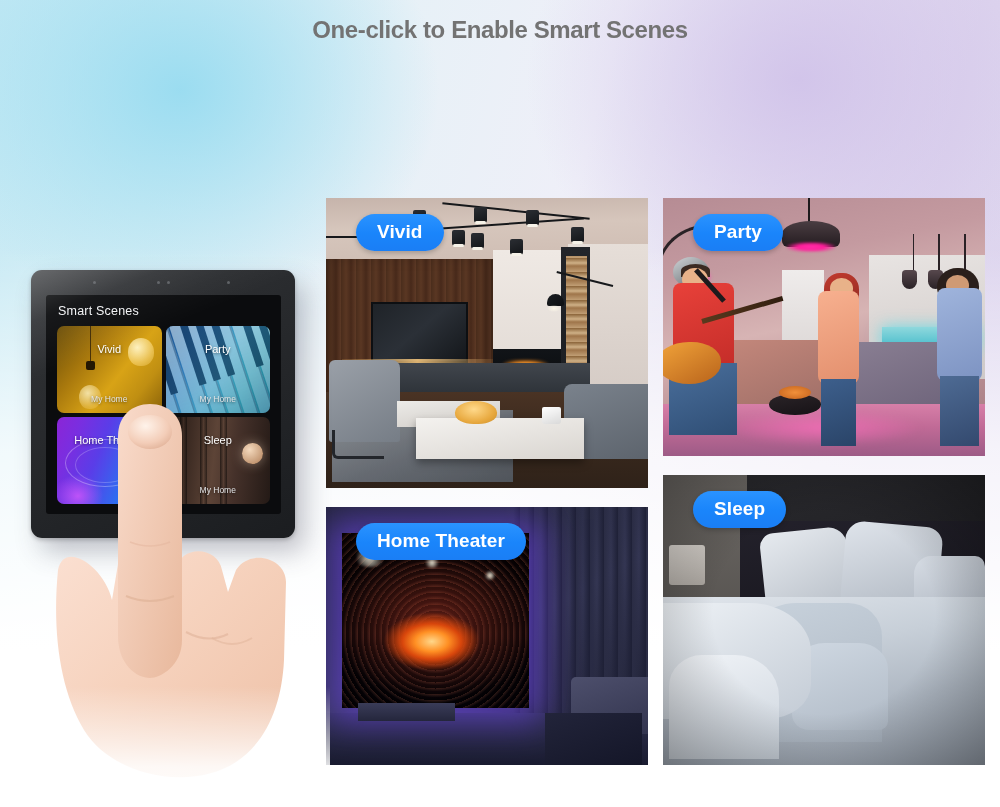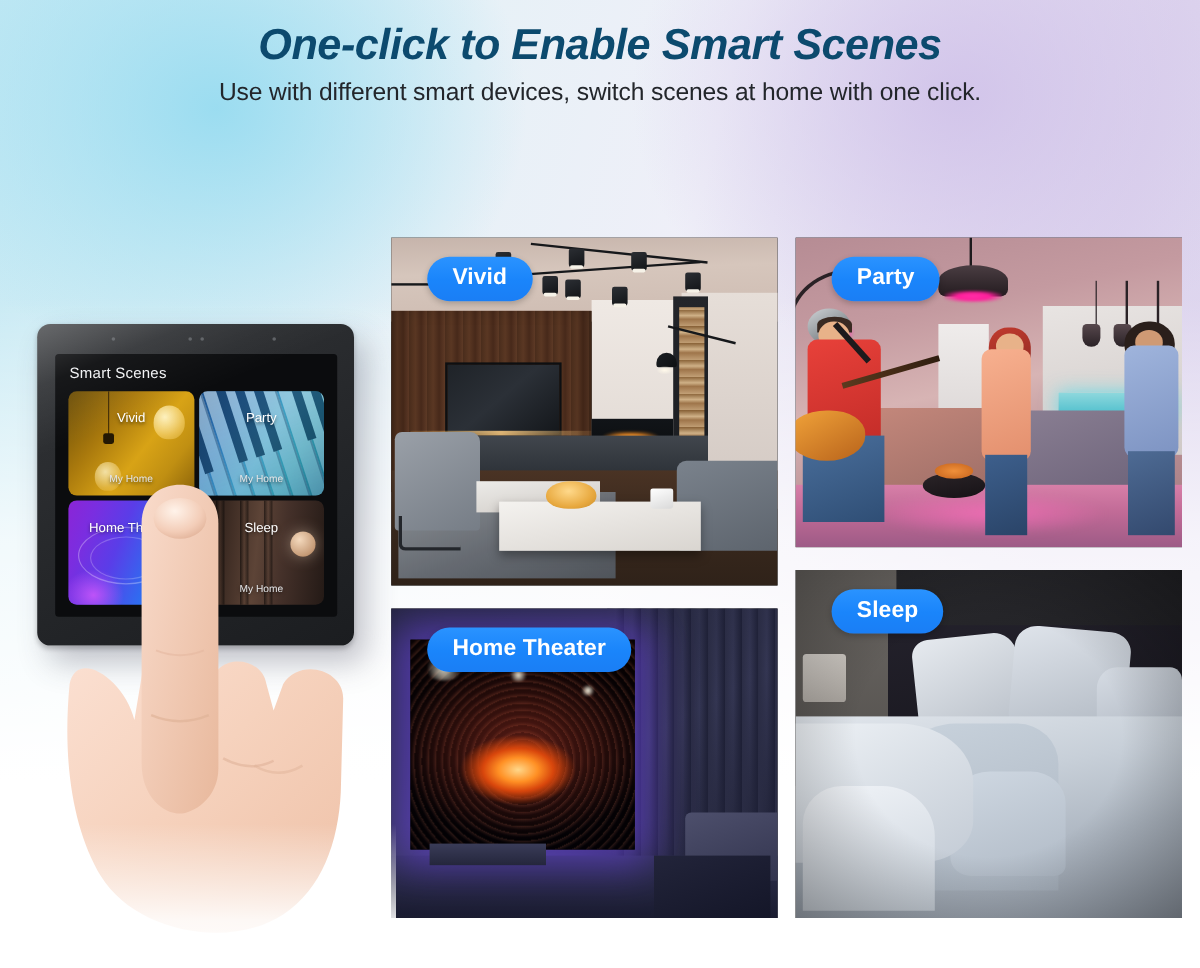--- a/index.html
+++ b/index.html
@@ -27,22 +27,22 @@
     background:radial-gradient(closest-side, rgba(205,190,232,.80), rgba(205,190,232,0) 72%);
   }
   #bg-fade {
     position:absolute; left:0; right:0; bottom:0; height:560px;
     background:linear-gradient(to bottom, rgba(255,255,255,0) 0%, rgba(255,255,255,.72) 36%, #ffffff 72%);
   }
 
   
   #header { position:absolute; left:0; right:0; top:16px; text-align:center; z-index:5; }
   #title {
-    font-size:36px; font-weight:bold; color:#0c4a6e;
-    letter-spacing:-.4px; line-height:1.18;font-style:italic;
+    font-size:24px; font-weight:bold; color:#737373;
+    letter-spacing:-.4px; line-height:1.18;
   }
   #subtitle {
     margin-top:7px; font-size:20.5px; color:#23262b; font-weight:400;
     letter-spacing:-.1px;
   }
 
   
   #device-stage { position:absolute; left:0; top:240px; width:330px; height:567px; z-index:6; }
 
   #tablet {
@@ -356,21 +356,20 @@
 
 <div id="bg-wrap">
   <div id="bg-base"></div>
   <div id="bg-tl"></div>
   <div id="bg-tr"></div>
   <div id="bg-fade"></div>
 </div>
 
 <div id="header">
   <div id="title">One-click to Enable Smart Scenes</div>
-  <div id="subtitle">Use with different smart devices, switch scenes at home with one click.</div>
 </div>
 
 <div id="device-stage">
 
   <div id="tablet">
     <div id="tablet-bezeltop">
       <span class="sensor-dot" style="left:62px"></span>
       <span class="sensor-dot" style="left:126px"></span>
       <span class="sensor-dot" style="left:136px"></span>
       <span class="sensor-dot" style="left:196px"></span>

